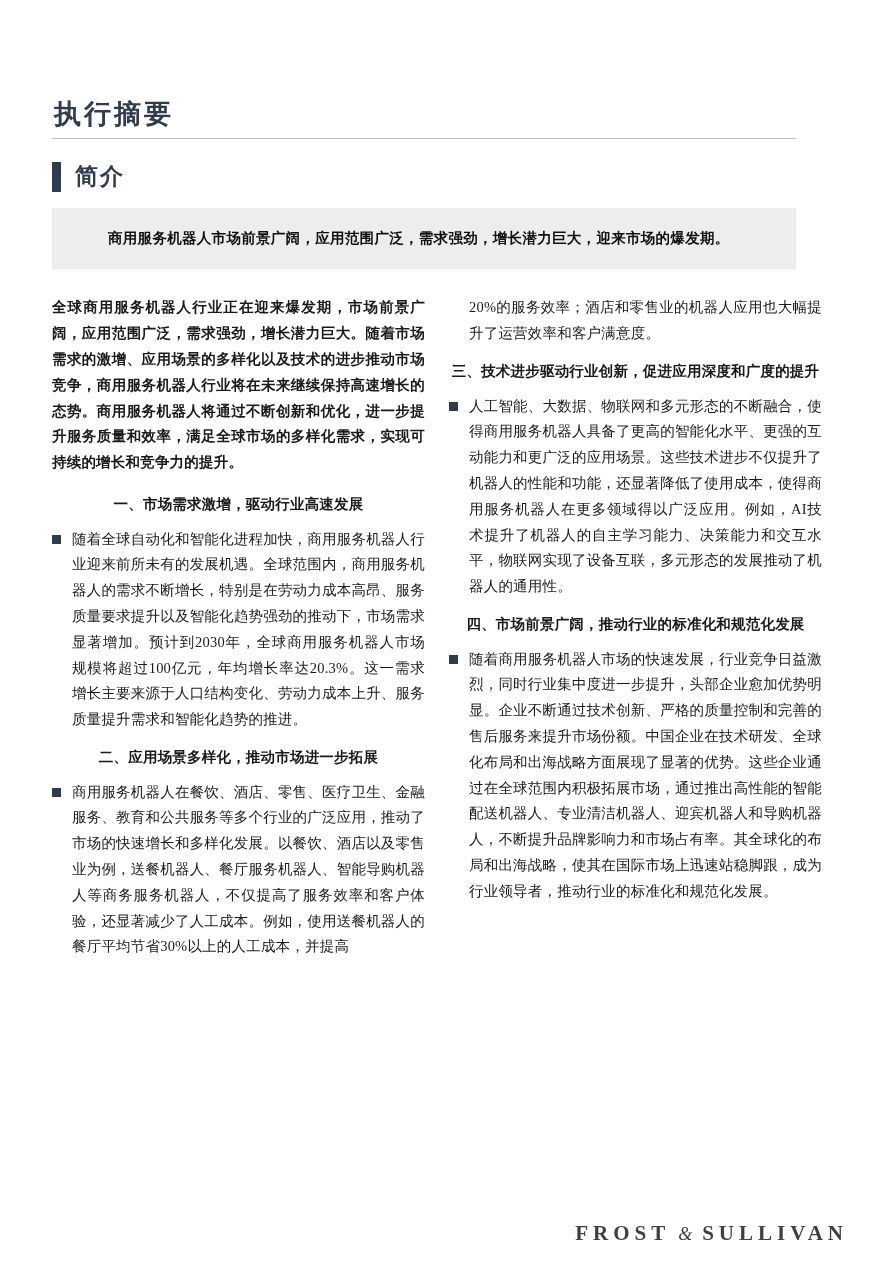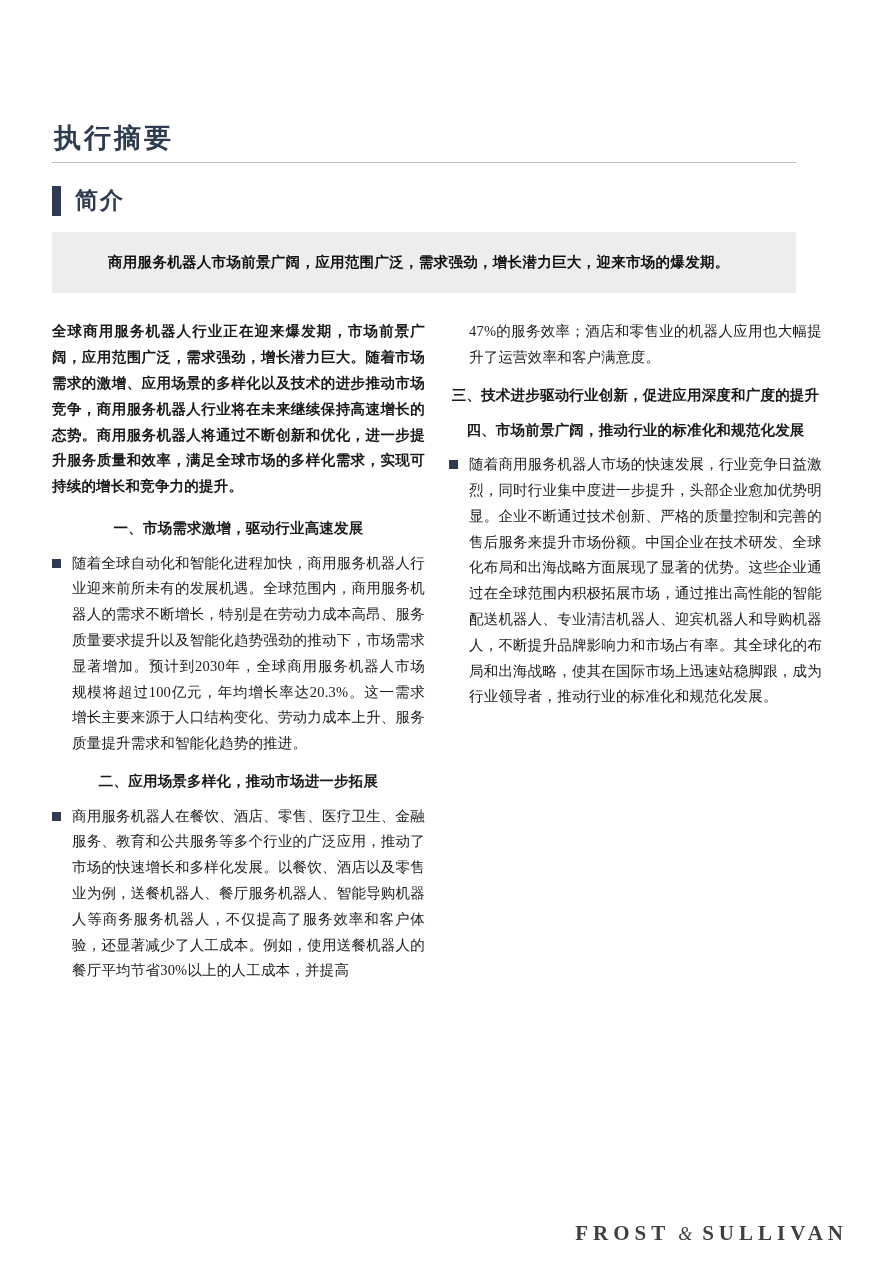--- a/index.html
+++ b/index.html
@@ -13,21 +13,21 @@
     font-family: "Liberation Serif", "DejaVu Serif", serif;
     color: #1a1a1a;
     position: relative;
     overflow: hidden;
   }
   .page {
     position: relative;
     width: 848px;
     height: 1280px;
     box-sizing: border-box;
-    padding: 120px 52px 0 52px;
+    padding: 96px 52px 0 52px;
   }
 
   
   .chapter-title {
     font-family: "Liberation Serif", "DejaVu Serif", serif;
     font-size: 27px;
     font-weight: 700;
     color: #2f3b4e;
     letter-spacing: 3px;
     margin: 0 0 6px 0;
@@ -179,23 +179,27 @@
       </div>
 
       <h3 class="sub-heading">二、应用场景多样化，推动市场进一步拓展</h3>
       <div class="bullet-row">
         <span class="bullet-mark"></span>
         <span class="bullet-text">商用服务机器人在餐饮、酒店、零售、医疗卫生、金融服务、教育和公共服务等多个行业的广泛应用，推动了市场的快速增长和多样化发展。以餐饮、酒店以及零售业为例，送餐机器人、餐厅服务机器人、智能导购机器人等商务服务机器人，不仅提高了服务效率和客户体验，还显著减少了人工成本。例如，使用送餐机器人的餐厅平均节省30%以上的人工成本，并提高</span>
       </div>
     </div>
 
     <div class="col">
-      <p class="plain-para">47%的服务效率；酒店和零售业的机器人应用也大幅提升了运营效率和客户满意度。</p>
+      <p class="plain-para">20%的服务效率；酒店和零售业的机器人应用也大幅提升了运营效率和客户满意度。</p>
 
       <h3 class="sub-heading">三、技术进步驱动行业创新，促进应用深度和广度的提升</h3>
+      <div class="bullet-row">
+        <span class="bullet-mark"></span>
+        <span class="bullet-text">人工智能、大数据、物联网和多元形态的不断融合，使得商用服务机器人具备了更高的智能化水平、更强的互动能力和更广泛的应用场景。这些技术进步不仅提升了机器人的性能和功能，还显著降低了使用成本，使得商用服务机器人在更多领域得以广泛应用。例如，AI技术提升了机器人的自主学习能力、决策能力和交互水平，物联网实现了设备互联，多元形态的发展推动了机器人的通用性。</span>
+      </div>
 
       <h3 class="sub-heading">四、市场前景广阔，推动行业的标准化和规范化发展</h3>
       <div class="bullet-row">
         <span class="bullet-mark"></span>
         <span class="bullet-text">随着商用服务机器人市场的快速发展，行业竞争日益激烈，同时行业集中度进一步提升，头部企业愈加优势明显。企业不断通过技术创新、严格的质量控制和完善的售后服务来提升市场份额。中国企业在技术研发、全球化布局和出海战略方面展现了显著的优势。这些企业通过在全球范围内积极拓展市场，通过推出高性能的智能配送机器人、专业清洁机器人、迎宾机器人和导购机器人，不断提升品牌影响力和市场占有率。其全球化的布局和出海战略，使其在国际市场上迅速站稳脚跟，成为行业领导者，推动行业的标准化和规范化发展。</span>
       </div>
     </div>
 
   </div>
 

